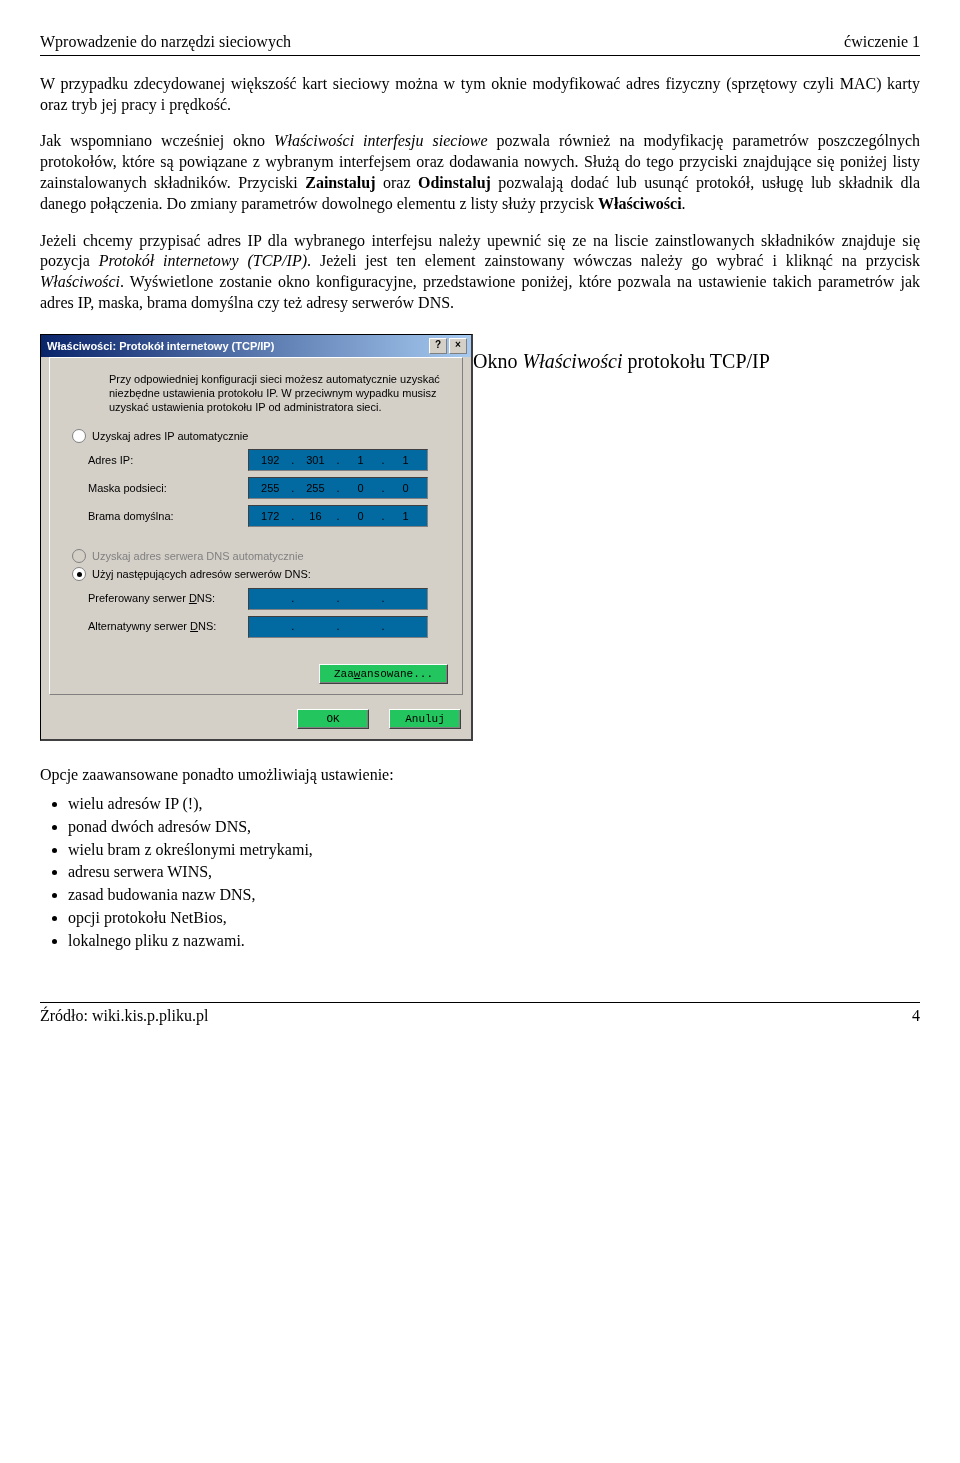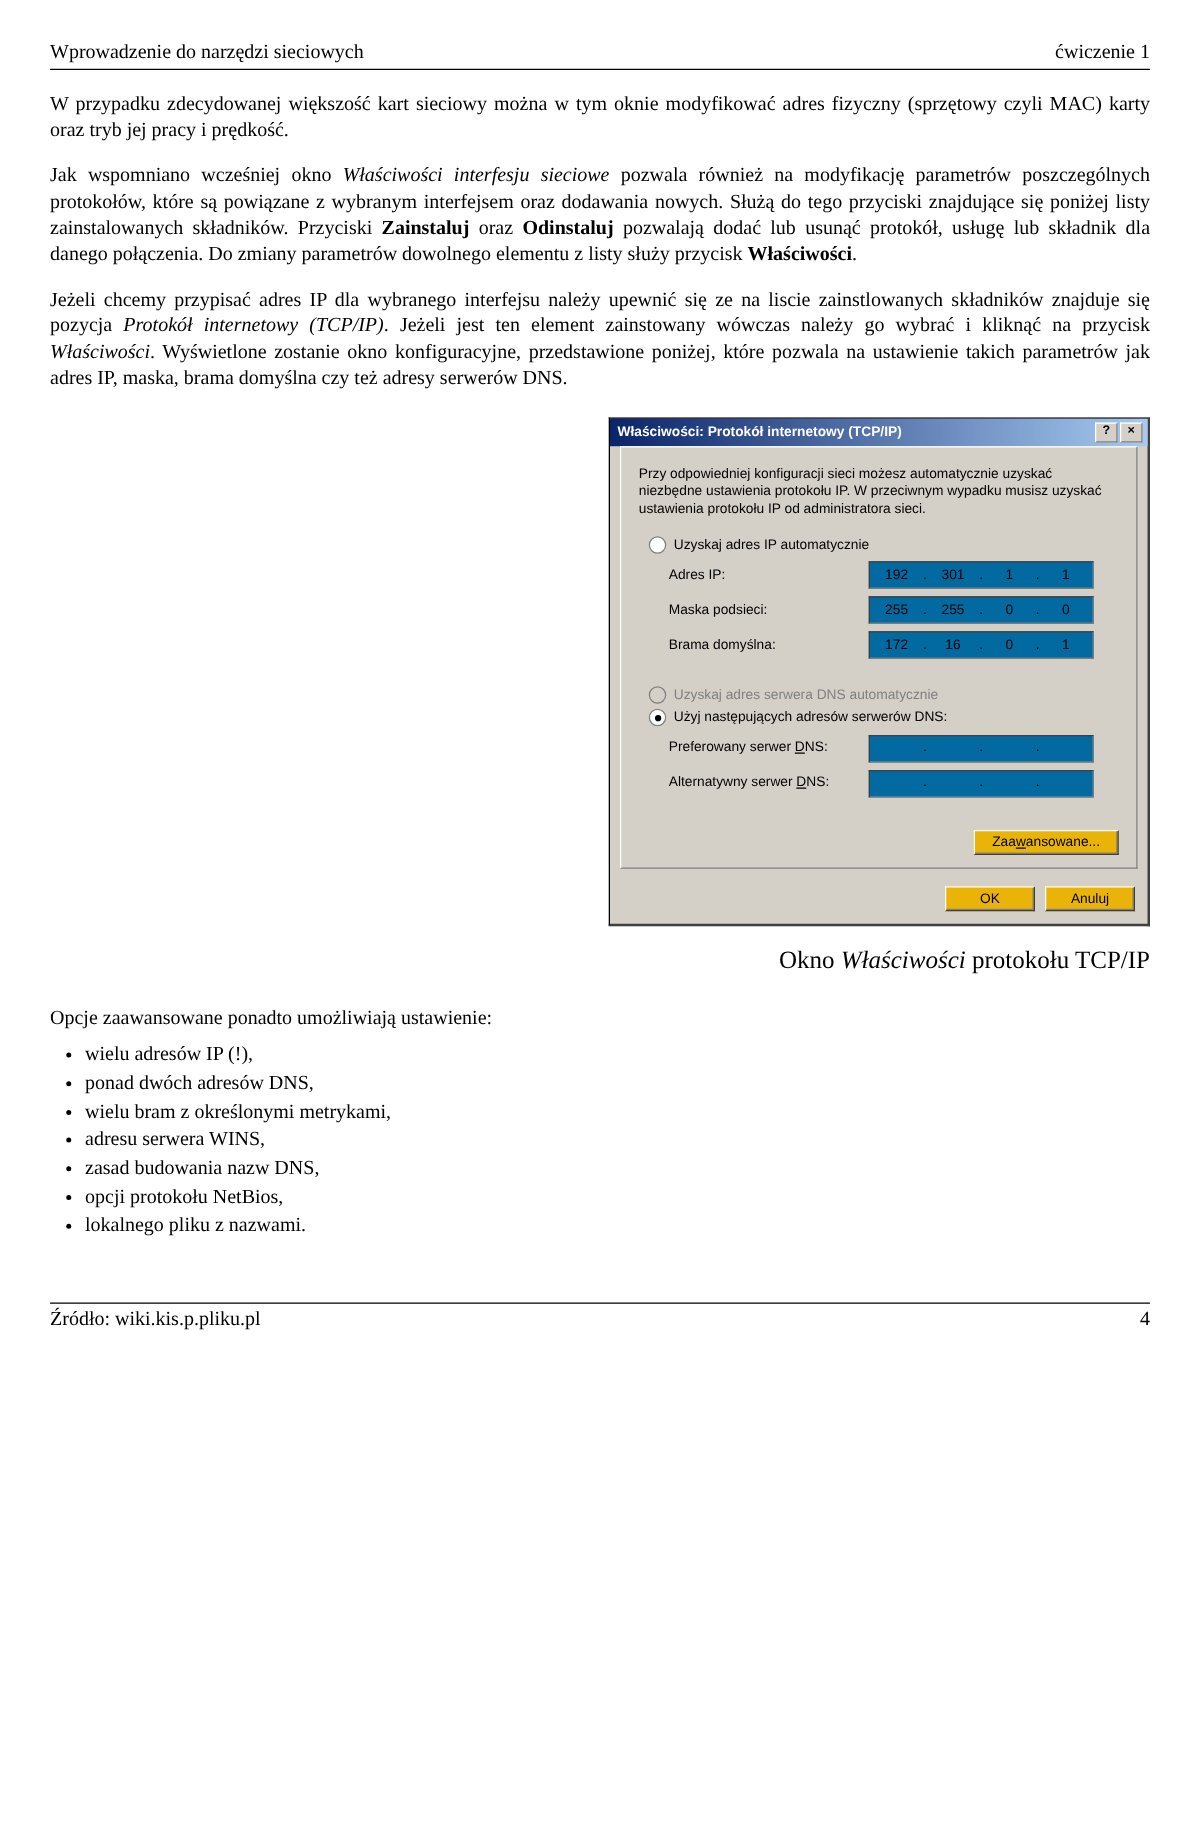--- a/index.html
+++ b/index.html
@@ -21,22 +21,22 @@
     margin-bottom: 18px;
   }
   .para {
     margin-bottom: 16px;
     text-align: justify;
   }
   .italic { font-style: italic; }
   .bold { font-weight: bold; }
   .figure-block {
     display: flex;
-    flex-direction: column;
-    align-items: flex-end;
+    flex-direction: row;
+    align-items: flex-start;
     margin: 20px 0 24px 0;
   }
   .dlg {
     width: 430px;
     font-family: Tahoma, Arial, sans-serif;
     font-size: 11px;
     color: #000;
     background: #d4d0c8;
     border: 1px solid #000;
     border-right: 2px solid #404040;
@@ -81,20 +81,21 @@
     margin: 0 8px 8px 8px;
     border: 1px solid #fff;
     border-right-color: #808080;
     border-bottom-color: #808080;
     padding: 14px 14px 10px 14px;
     background: #d4d0c8;
   }
   .desc {
     margin-bottom: 14px;
     line-height: 1.3;
+    margin-left: 45px;
   }
   .radio-row {
     display: flex;
     align-items: center;
     gap: 6px;
     margin: 4px 0 4px 8px;
   }
   .radio {
     width: 12px; height: 12px; border-radius: 50%;
     border: 1px solid #808080;
@@ -125,38 +126,38 @@
     display: flex;
     align-items: center;
     justify-content: space-around;
     padding: 0 4px;
     font-family: Tahoma, Arial, sans-serif;
   }
   .ip-seg { width: 28px; text-align: center; }
   .ip-dot { width: 4px; text-align: center; }
   .section-gap { height: 12px; }
   .btn {
-    background: #eab308;
+    background: #22c55e;
     border: 1px solid #fff;
     border-right-color: #404040;
     border-bottom-color: #404040;
     box-shadow: inset -1px -1px 0 #808080;
     padding: 2px 14px;
-    font-family: Liberation Sans, sans-serif;
+    font-family: Liberation Mono, monospace;
     font-size: 11px;
     min-width: 72px;
     text-align: center;
     box-sizing: border-box;
   }
   .adv-row {
     display: flex; justify-content: flex-end;
     padding-top: 20px;
   }
   .dlg-footer {
-    display: flex; justify-content: flex-end; gap: 8px;
+    display: flex; justify-content: flex-end; gap: 20px;
     padding: 6px 10px 10px 10px;
   }
   .u { text-decoration: underline; }
   .caption {
     margin-top: 14px;
     font-family: "Times New Roman", Times, serif;
     font-size: 20px;
     text-align: center;
   }
   ul.opts {

